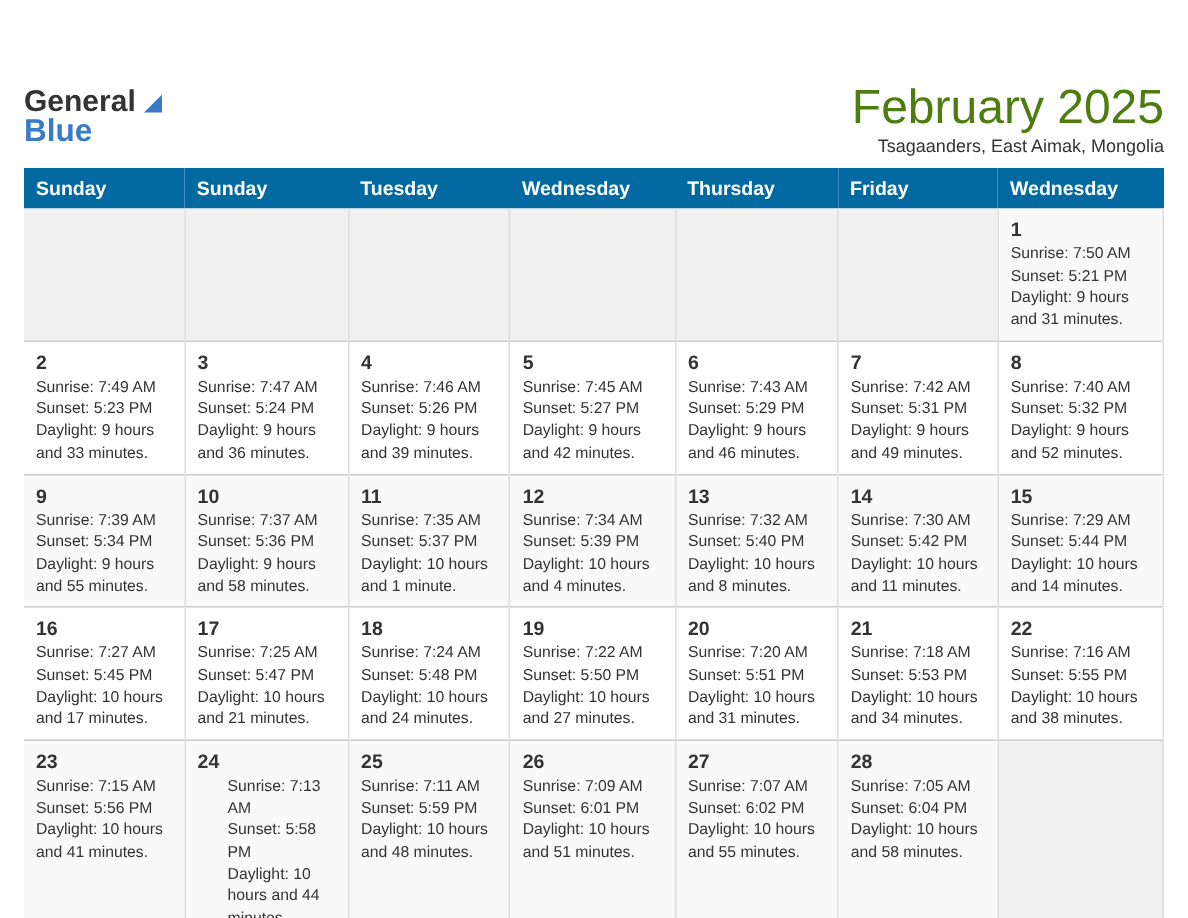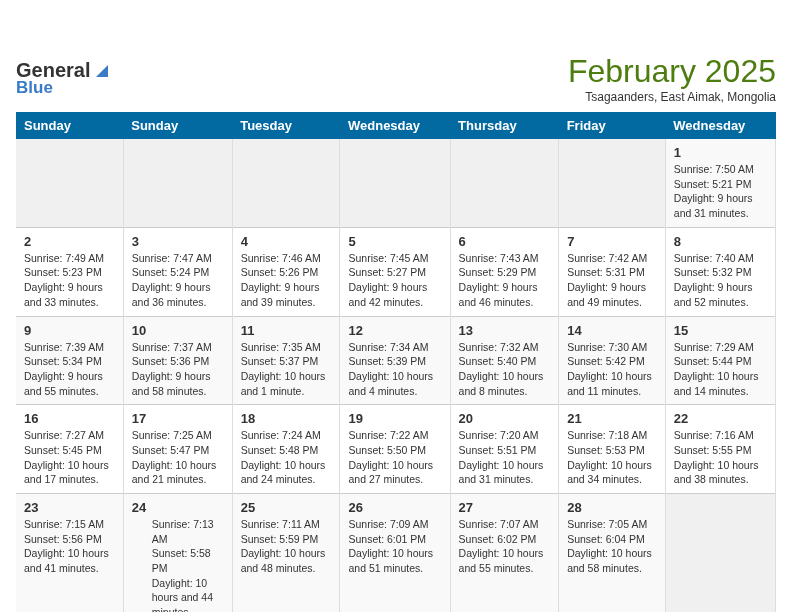--- a/index.html
+++ b/index.html
@@ -84,21 +84,21 @@
 <body>
 
 <div class="header">
   <div class="logo">
     <div style="display:flex;align-items:center;">
       <span style="font-size:20px;font-weight:bold;color:#333;">General</span>
       <svg width="20" height="20" viewBox="0 0 20 20" style="margin-left:2px;">
         <polygon points="4,16 16,16 16,4" fill="#3a7bc8"></polygon>
       </svg>
     </div>
-    <span style="font-size:17px;font-weight:bold;color:#3a7bc8;margin-top:-4px;">Blue</span>
+    <span style="font-size:21px;font-weight:bold;color:#3a7bc8;margin-top:-4px;">Blue</span>
   </div>
   <div class="title-block">
     <h1>February 2025</h1>
     <h2>Tsagaanders, East Aimak, Mongolia</h2>
   </div>
 </div>
 
 <table class="calendar">
   <thead>
     <tr>

